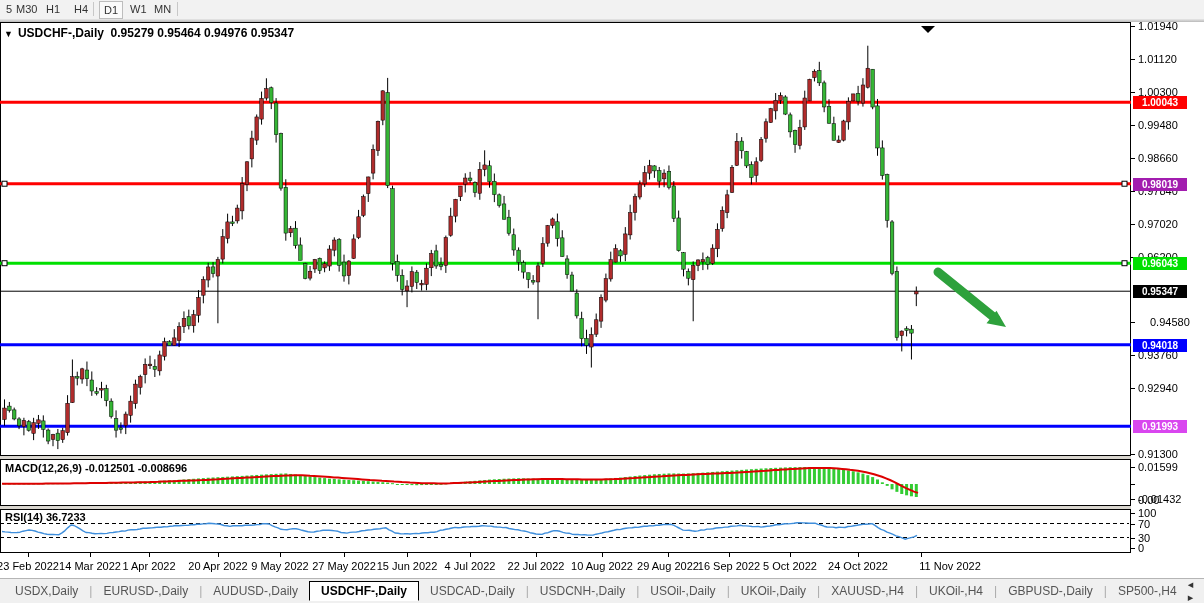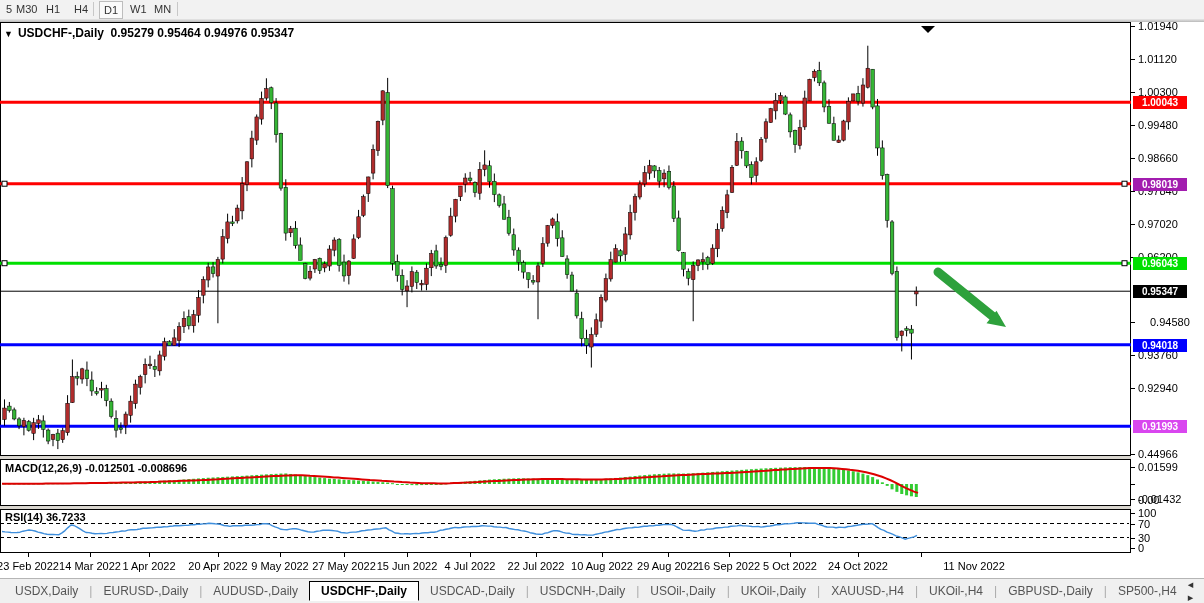--- a/index.html
+++ b/index.html
@@ -683,21 +683,21 @@
       <div class="ax-label" style="left: 7px; top: 195.912px;">0.97020</div>
       <div class="ax-tick" style="left: 0px; top: 234.897px;"></div>
       <div class="ax-label" style="left: 7px; top: 228.897px;">0.96200</div>
       <div class="ax-tick" style="left: 0px; top: 300.063px;"></div>
       <div class="ax-label" style="left: 7px; top: 294.063px; margin-left: 12px;">0.94580</div>
       <div class="ax-tick" style="left: 0px; top: 333.049px;"></div>
       <div class="ax-label" style="left: 7px; top: 327.049px;">0.93760</div>
       <div class="ax-tick" style="left: 0px; top: 366.034px;"></div>
       <div class="ax-label" style="left: 7px; top: 360.034px;">0.92940</div>
       <div class="ax-tick" style="left: 0px; top: 432.005px;"></div>
-      <div class="ax-label" style="left: 7px; top: 426.005px;">0.44966</div>
+      <div class="ax-label" style="left: 7px; top: 426.005px;">0.91300</div>
       <div class="lvl-label" style="top: 74.3087px; background: rgb(255, 0, 0);">1.00043</div>
       <div class="lvl-label" style="top: 155.726px; background: #a21caf;">0.98019</div>
       <div class="lvl-label" style="top: 235.213px; background: rgb(0, 224, 0);">0.96043</div>
       <div class="lvl-label" style="top: 263.21px; background: rgb(0, 0, 0);">0.95347</div>
       <div class="lvl-label" style="top: 316.67px; background: rgb(0, 0, 255);">0.94018</div>
       <div class="lvl-label" style="top: 398.128px; background: #d946ef;">0.91993</div>
       <div class="ax-tick" style="left: 0px; top: 445.003px;"></div>
       <div class="ax-label" style="left: 7px; top: 439.003px;">0.01599</div>
       <div class="ax-tick" style="left: 0px; top: 462px;"></div>
       <div class="ax-label" style="left: 7px; top: 456px; margin-top: 16px;">0.00</div>
@@ -735,21 +735,21 @@
       <div class="date-label" style="left: 602px;">10 Aug 2022</div>
       <div class="date-tick" style="left: 668px;"></div>
       <div class="date-label" style="left: 668px;">29 Aug 2022</div>
       <div class="date-tick" style="left: 729px;"></div>
       <div class="date-label" style="left: 729px;">16 Sep 2022</div>
       <div class="date-tick" style="left: 790px;"></div>
       <div class="date-label" style="left: 790px;">5 Oct 2022</div>
       <div class="date-tick" style="left: 858px;"></div>
       <div class="date-label" style="left: 858px;">24 Oct 2022</div>
       <div class="date-tick" style="left: 921px;"></div>
-      <div class="date-label" style="left: 974px; text-align: right;">11 Nov 2022</div>
+      <div class="date-label" style="left: 950px; text-align: right;">11 Nov 2022</div>
     </div>
 
   <div id="tabbar">
       <div class="tab">USDX,Daily</div>
       <div class="tab-sep">|</div>
       <div class="tab">EURUSD-,Daily</div>
       <div class="tab-sep">|</div>
       <div class="tab">AUDUSD-,Daily</div>
       <div class="tab active">USDCHF-,Daily</div>
       <div class="tab">USDCAD-,Daily</div>

